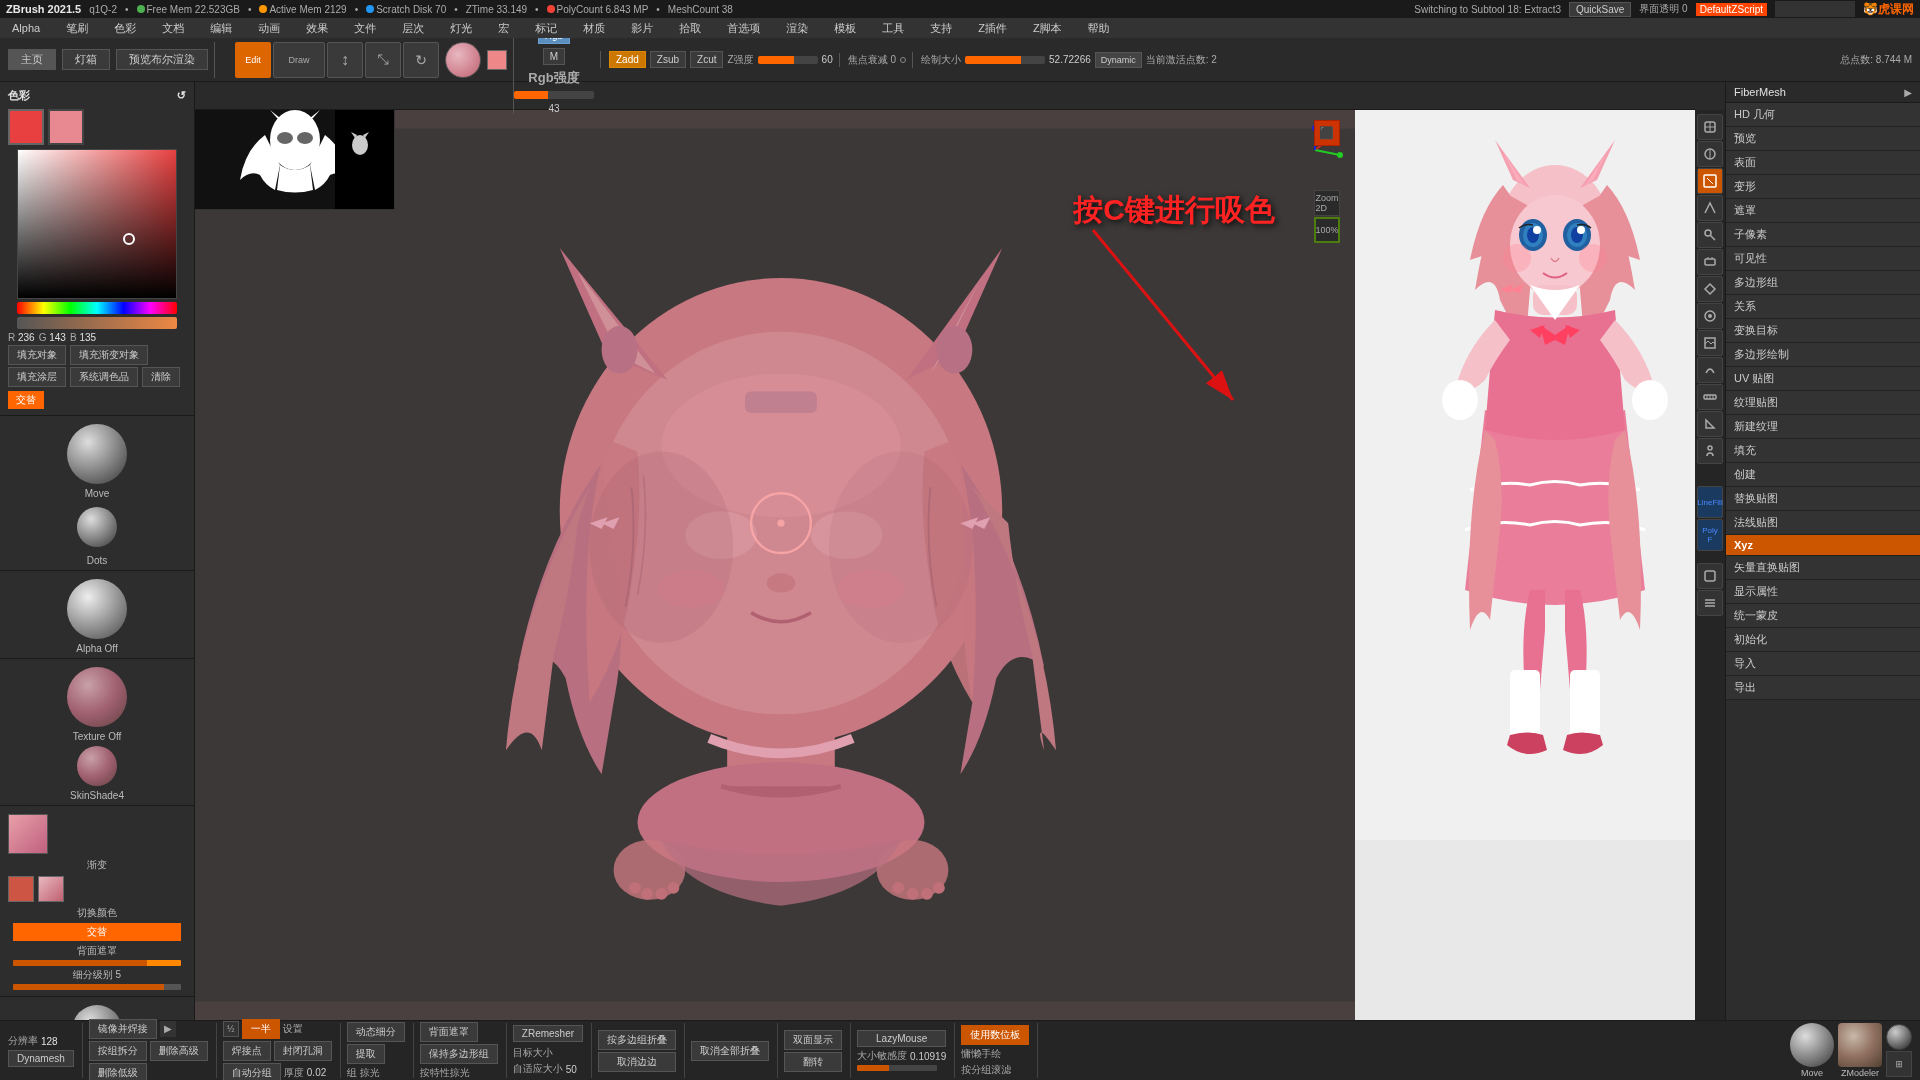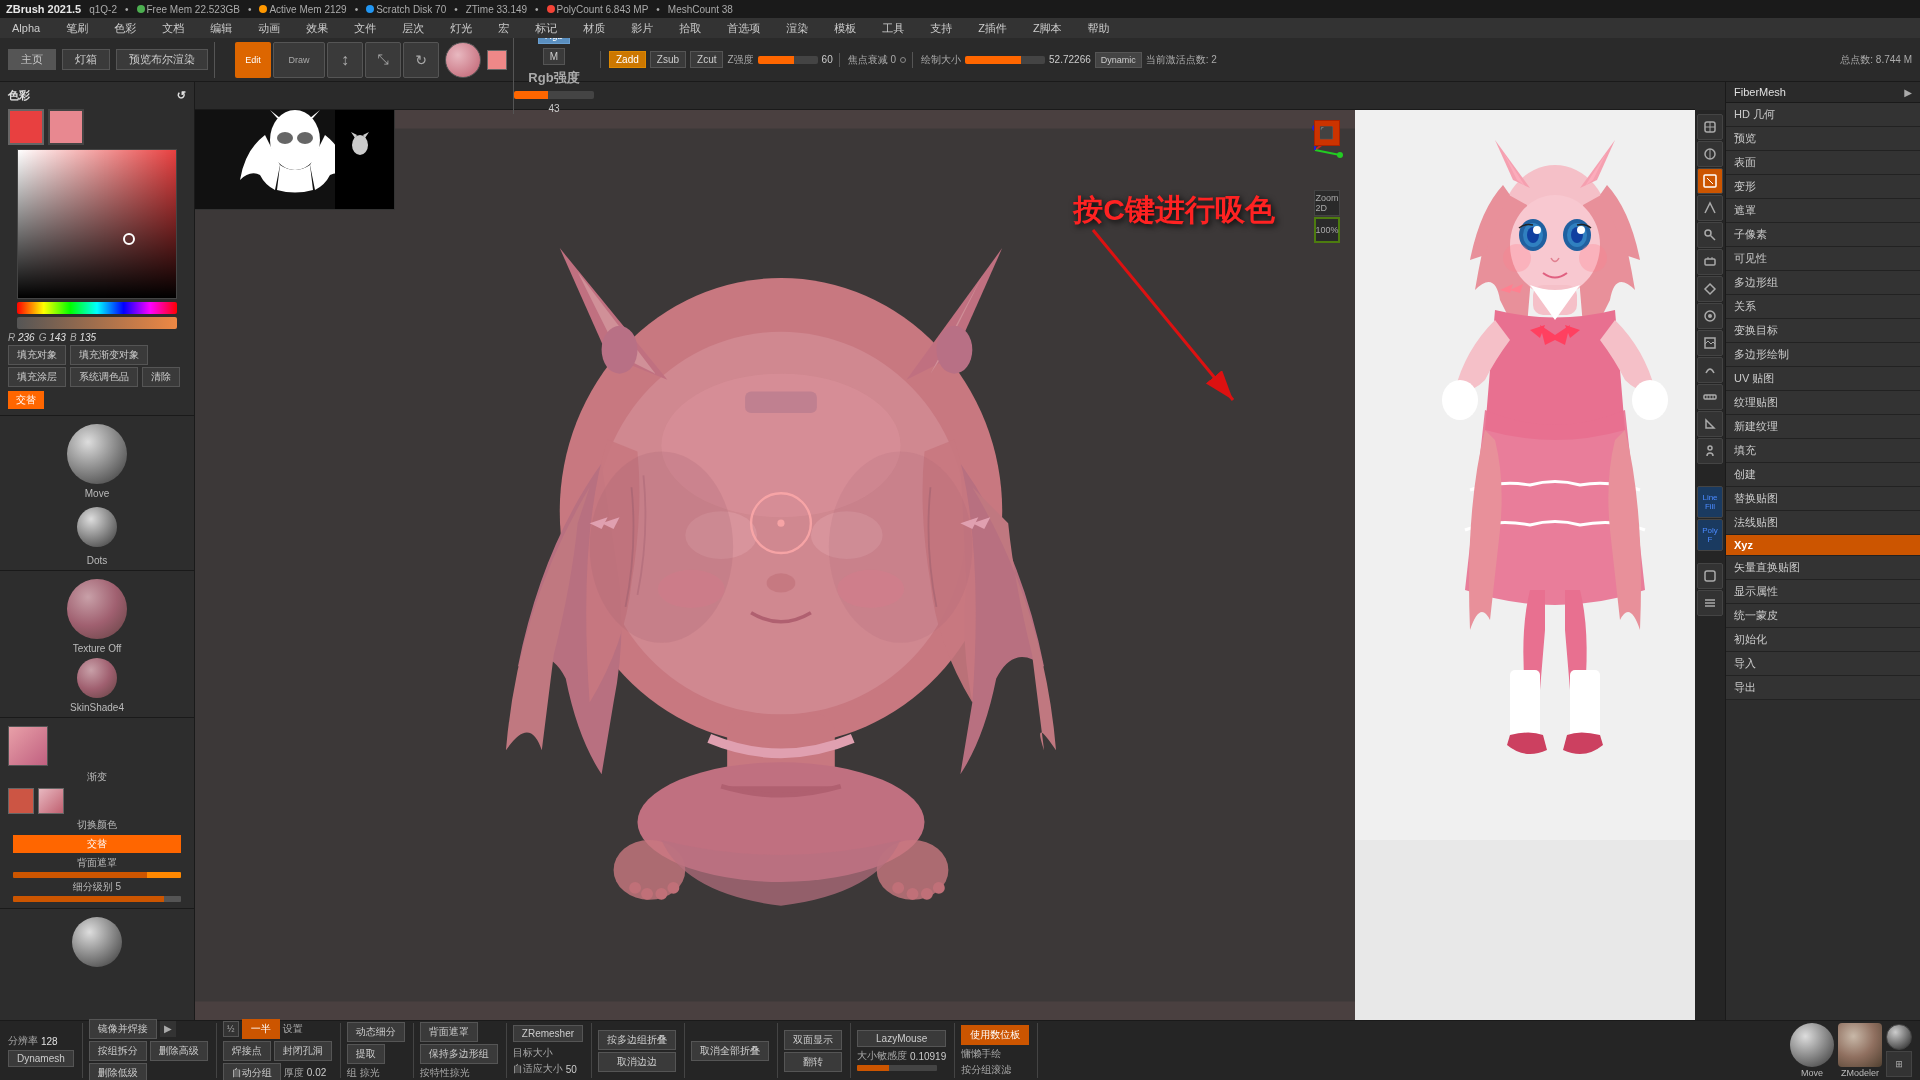--- a/index.html
+++ b/index.html
@@ -116,21 +116,20 @@
       color: #e0e0e0;
       font-size: 11px;
       font-weight: bold;
     }
 
     .rgb-values {
       display: flex;
       gap: 4px;
       margin: 2px 4px;
       font-size: 10px;
-      font-style: italic;
     }
     .rgb-val { color: #aaa; }
     .rgb-val span { color: #e0e0e0; }
 
     .fill-row {
       display: flex;
       gap: 4px;
       margin: 2px 4px;
       font-size: 10px;
     }
@@ -357,20 +356,28 @@
   <span>•</span>
   <span><span class="dot dot-orange"></span>Active Mem <span>2129</span></span>
   <span>•</span>
   <span><span class="dot dot-blue"></span>Scratch Disk <span>70</span></span>
   <span>•</span>
   <span>ZTime <span>33.149</span></span>
   <span>•</span>
   <span><span class="dot dot-red"></span>PolyCount <span>6.843 MP</span></span>
   <span>•</span>
   <span>MeshCount <span>38</span></span>
+  <div class="top-bar-right">
+    <span>Switching to Subtool 18: Extract3</span>
+    <button class="quicksave-btn">QuickSave</button>
+    <span>界面透明 0</span>
+    <span class="script-info">DefaultZScript</span>
+    <span style="width:80px;height:16px;background:#333;display:inline-block;"></span>
+    <span class="logo-area">🐯虎课网</span>
+  </div>
 </div>
 
 <div class="menu-bar">
   <span class="menu-item">Alpha</span>
   <span class="menu-item">笔刷</span>
   <span class="menu-item">色彩</span>
   <span class="menu-item">文档</span>
   <span class="menu-item">编辑</span>
   <span class="menu-item">动画</span>
   <span class="menu-item">效果</span>
@@ -494,20 +501,24 @@
 
   <div class="brush-panel">
     <div class="brush-sphere"></div>
     <div class="brush-label">Move</div>
     <div class="dots-container">
       <div class="brush-sphere" style="width:40px;height:40px;"></div>
     </div>
     <div class="brush-label">Dots</div>
   </div>
 
+  <div class="alpha-section">
+    <div class="alpha-sphere"></div>
+    <div class="alpha-label">Alpha Off</div>
+  </div>
 
   <div class="texture-section">
     <div class="texture-sphere"></div>
     <div class="alpha-label">Texture Off</div>
 
     <div style="width:40px;height:40px;border-radius:50%;background:radial-gradient(circle at 35% 30%,#c8a0a8,#a06070,#604040);margin:4px auto;cursor:pointer;"></div>
     <div class="alpha-label">SkinShade4</div>
   </div>
 
   <div class="gradient-section">
@@ -609,21 +620,21 @@
       <path d="M3 11 L3 3 L11 11 Z" stroke="#aaa" stroke-width="1.5" fill="none"></path>
     </svg>
   </div>
   <div class="rt-btn">
     <svg width="14" height="14" viewBox="0 0 14 14" fill="none">
       <circle cx="7" cy="4" r="2" stroke="#aaa" stroke-width="1.5"></circle>
       <path d="M4 12 C4 8 10 8 10 12" stroke="#aaa" stroke-width="1.5" fill="none"></path>
     </svg>
   </div>
   <div style="height:20px;"></div>
-  <div class="rt-btn" style="background:#1a3a60;color:#4a8aff;font-size:8px;flex-direction:column;height:32px;">
+  <div class="rt-btn" style="background:#1a3a60;color:#4a8aff;font-size:8px;flex-direction:row;height:32px;">
     <span>Line</span>
       <span>Fill</span>
   </div>
   <div class="rt-btn" style="background:#1a3a60;color:#4a8aff;font-size:8px;flex-direction:column;height:32px;">
     <span>Poly</span>
       <span>F</span>
   </div>
   <div style="height:10px;"></div>
   <div class="rt-btn">
     <svg width="14" height="14" viewBox="0 0 14 14" fill="none">

